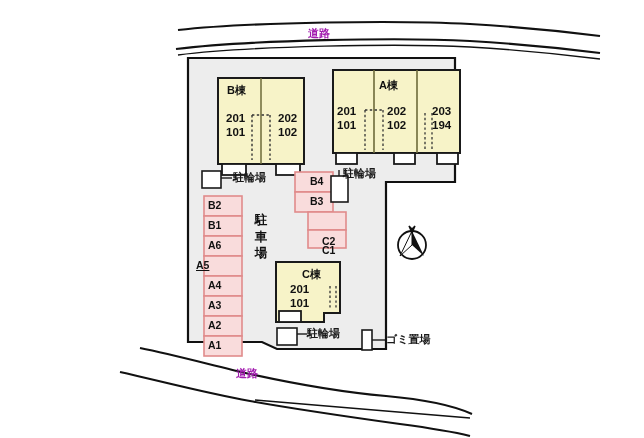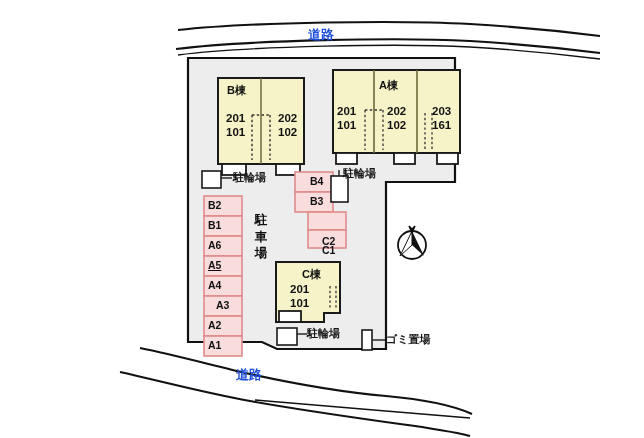--- a/index.html
+++ b/index.html
@@ -28,23 +28,23 @@
   }
   .lbl {
     position: absolute;
     font-family: "Liberation Sans", "DejaVu Sans", sans-serif;
     color: #111111;
     white-space: nowrap;
     line-height: 1.05;
     letter-spacing: 0px;
   }
   .road-label {
-    font-size: 13px;
-    font-weight: 700;
-    color: #1d4ed8;
+    font-size: 11px;
+    font-weight: 700;
+    color: #a21caf;
     text-align: right;
   }
   .bldg-name {
     font-size: 11px;
     font-weight: 700;
     color: #111111;
   }
   .unit-num {
     font-size: 11.5px;
     font-weight: 700;
@@ -181,38 +181,38 @@
   <div class="lbl unit-num" style="left:226px; top:126px;">101</div>
   <div class="lbl unit-num" style="left:278px; top:112px;">202</div>
   <div class="lbl unit-num" style="left:278px; top:126px;">102</div>
 
   <div class="lbl bldg-name" style="left:379px; top:80px;">A棟</div>
   <div class="lbl unit-num" style="left:337px; top:105px;">201</div>
   <div class="lbl unit-num" style="left:337px; top:119px;">101</div>
   <div class="lbl unit-num" style="left:387px; top:105px;">202</div>
   <div class="lbl unit-num" style="left:387px; top:119px;">102</div>
   <div class="lbl unit-num" style="left:432px; top:105px;text-align:right;">203</div>
-  <div class="lbl unit-num" style="left:432px; top:119px;">161</div>
+  <div class="lbl unit-num" style="left:432px; top:119px;">194</div>
 
   <div class="lbl bldg-name" style="left:302px; top:269px;">C棟</div>
   <div class="lbl unit-num" style="left:290px; top:283px;">201</div>
   <div class="lbl unit-num" style="left:290px; top:297px;">101</div>
 
   <div class="lbl parking-vert" style="left:253px; top:212px; width:16px;">
     <div>駐</div>
     <div>車</div>
     <div>場</div>
   </div>
 
   <div class="lbl stall-label" style="left:208px; top:200px;">B2</div>
   <div class="lbl stall-label" style="left:208px; top:220px;">B1</div>
   <div class="lbl stall-label" style="left:208px; top:240px;">A6</div>
-  <div class="lbl stall-label" style="left:208px; top:260px;text-decoration:underline;">A5</div>
+  <div class="lbl stall-label" style="left:196px; top:260px;text-decoration:underline;">A5</div>
   <div class="lbl stall-label" style="left:208px; top:280px;">A4</div>
-  <div class="lbl stall-label" style="left:216px; top:300px;">A3</div>
+  <div class="lbl stall-label" style="left:208px; top:300px;">A3</div>
   <div class="lbl stall-label" style="left:208px; top:320px;">A2</div>
   <div class="lbl stall-label" style="left:208px; top:340px;">A1</div>
 
   <div class="lbl stall-label" style="left:310px; top:176px;">B4</div>
   <div class="lbl stall-label" style="left:310px; top:196px;">B3</div>
 
   <div class="lbl stall-label" style="left:322px; top:215px;margin-top:21px;">C2</div>
   <div class="lbl stall-label" style="left:322px; top:233px;margin-top:12px;">C1</div>
 
   <div class="lbl facility-label" style="left:233px; top:172px;">駐輪場</div>

